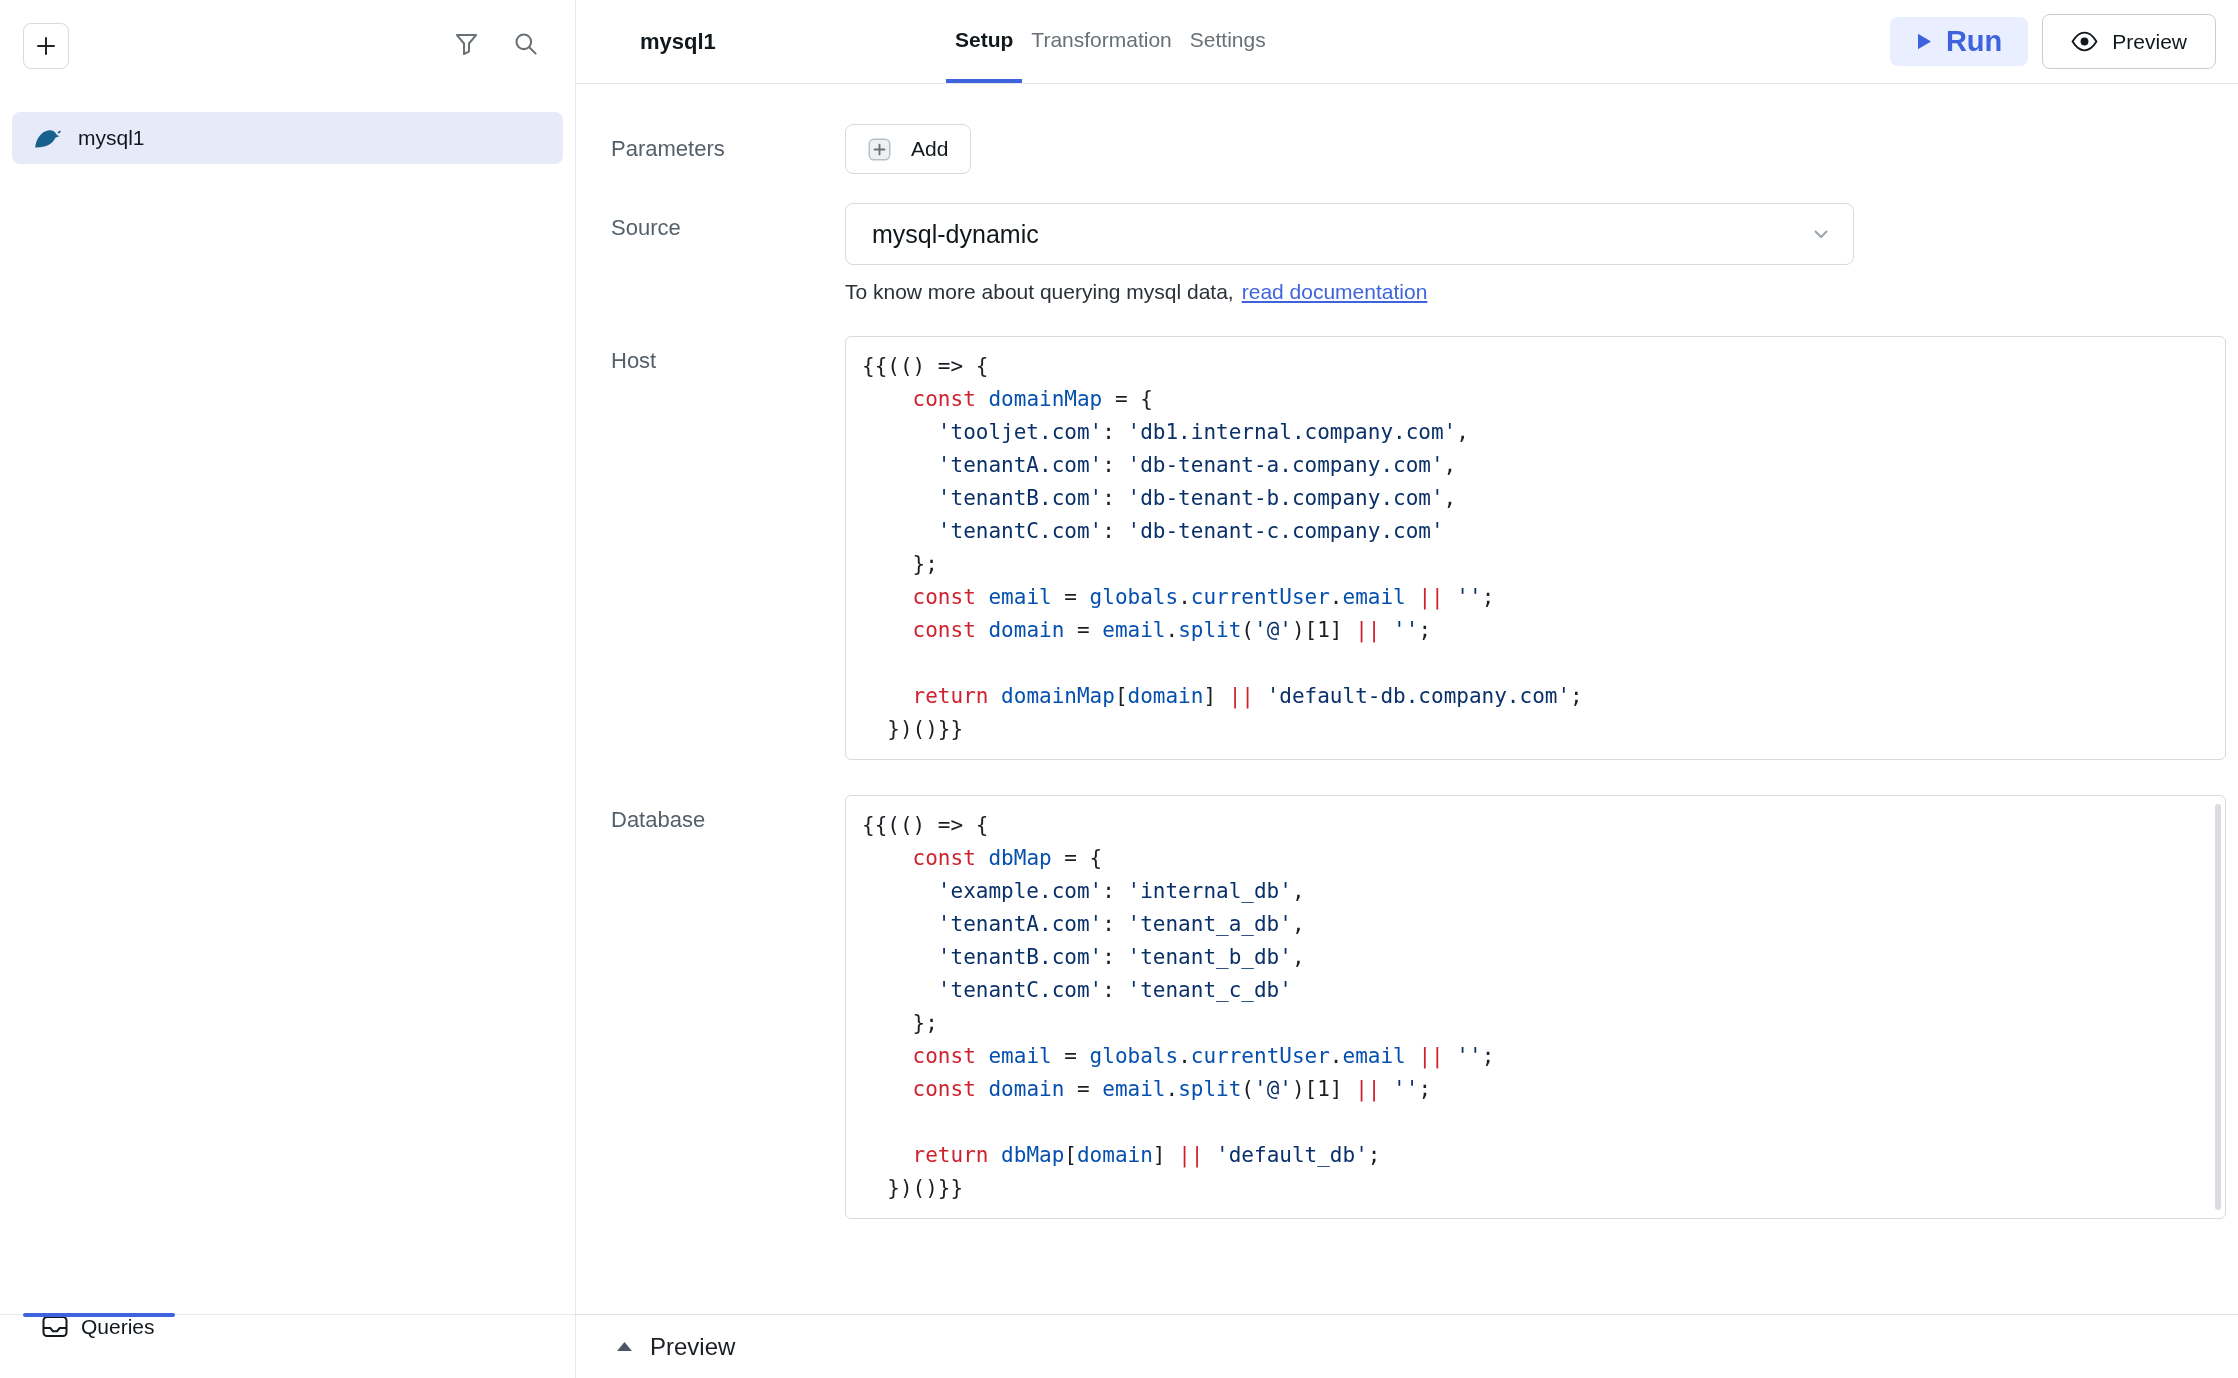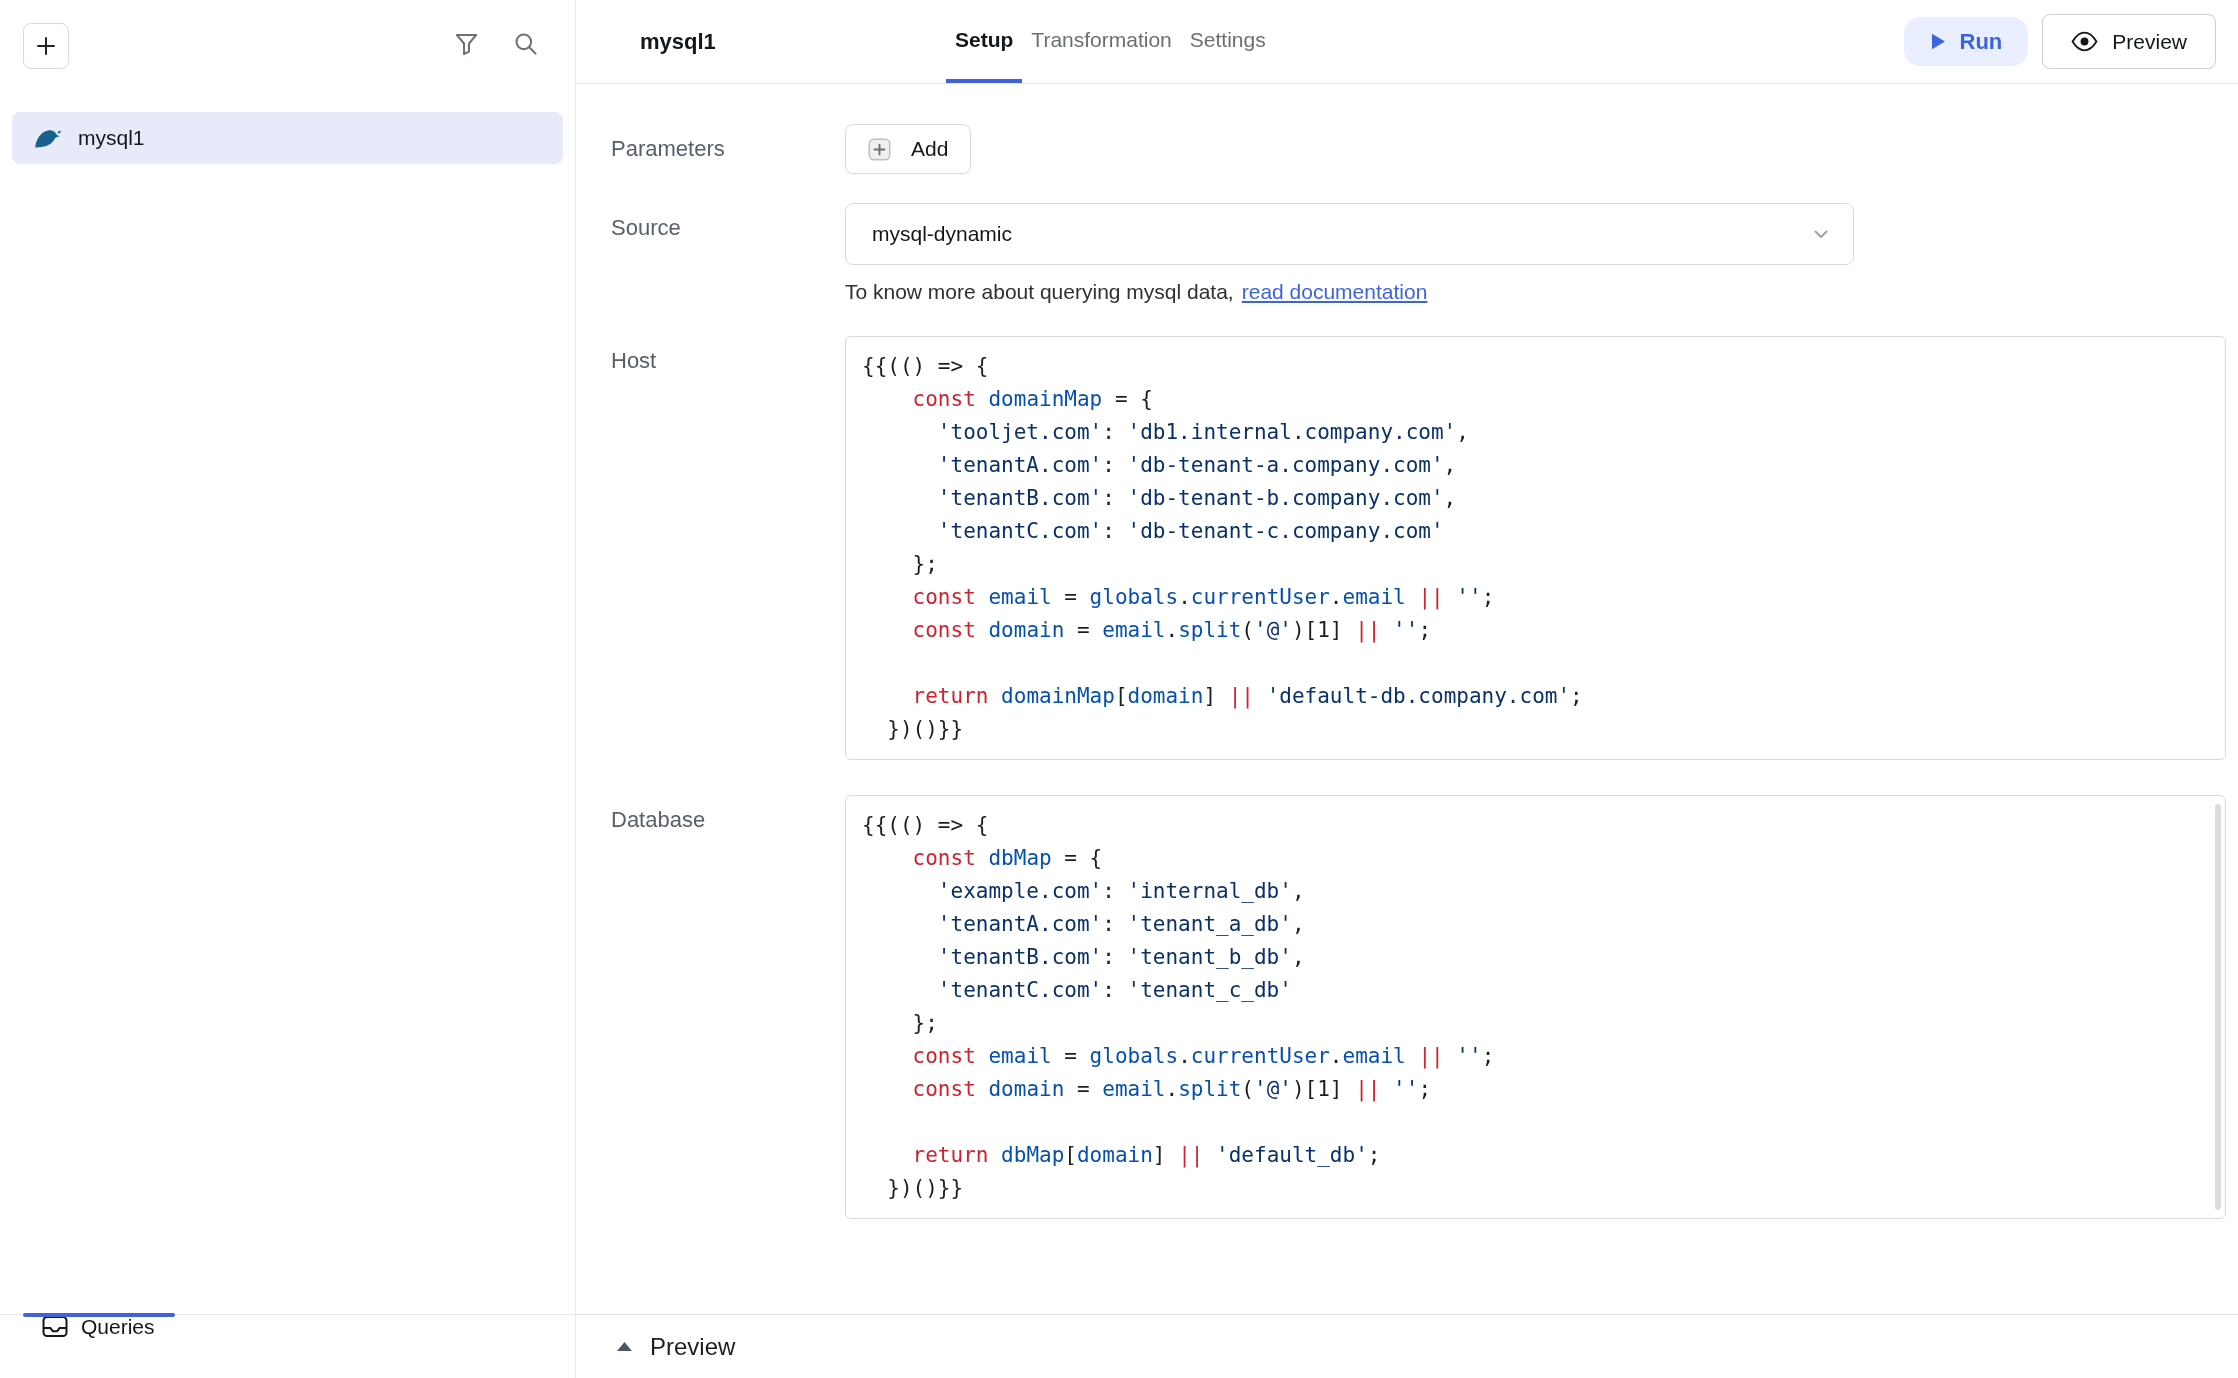--- a/index.html
+++ b/index.html
@@ -29,41 +29,41 @@
   
   .main{position:relative;flex:1;height:100%;display:flex;flex-direction:column;}
   .main-header{position:relative;height:84px;flex:0 0 84px;display:flex;align-items:center;
     border-bottom:1px solid var(--divider);padding-left:64px;padding-right:22px;background:#fff;}
   .query-title{font-size:22px;font-weight:600;}
   .tabs{position:absolute;left:370px;top:0;height:100%;display:flex;}
   .tab{height:100%;display:flex;align-items:center;padding:0 9px;font-size:21px;color:var(--muted);
     cursor:pointer;border-bottom:4px solid transparent;}
   .tab.active{color:var(--text);font-weight:600;border-bottom-color:var(--accent);}
   .header-actions{margin-left:auto;display:flex;align-items:center;gap:14px;}
-  .run-btn{height:49px;padding:0 26px;border:none;border-radius:16px;background:var(--run-bg);
-    color:var(--accent);font-size:22px;font-weight:600;display:flex;align-items:center;gap:13px;cursor:pointer;}
+  .run-btn{height:49px;padding:0 26px;border:none;border-radius:8px;background:var(--run-bg);
+    color:var(--accent);font-size:29px;font-weight:600;display:flex;align-items:center;gap:13px;cursor:pointer;}
   .preview-btn{height:55px;padding:0 28px;border:1px solid #c9ced3;border-radius:8px;background:#fff;
     color:var(--text);font-size:21px;font-weight:500;display:flex;align-items:center;gap:14px;cursor:pointer;}
 
   .content{flex:1;padding-left:35px;padding-right:12px;overflow:hidden;}
   .form-row{display:flex;align-items:center;}
   .form-row.align-top{align-items:flex-start;}
   .form-label{flex:0 0 234px;font-size:22px;color:#56606b;}
   .row-params{margin-top:40px;}
   .row-source{margin-top:29px;}
   .row-source .form-label{padding-top:17px;}
   .row-host{margin-top:32px;}
   .row-db{margin-top:35px;}
   .align-top .form-label{padding-top:12px;}
 
   .add-btn{height:50px;padding:0 22px;border:1px solid var(--border);border-radius:8px;background:#fff;
     font-size:21px;font-weight:500;color:var(--text);display:flex;align-items:center;gap:20px;cursor:pointer;}
 
   .select{position:relative;width:1009px;height:62px;border:1px solid var(--border);border-radius:8px;
-    display:flex;align-items:center;padding:0 26px;font-size:21px;background:#fff;cursor:pointer;}
+    display:flex;align-items:center;padding:0 26px;font-size:25px;background:#fff;cursor:pointer;}
   .select .chev{position:absolute;right:20px;top:50%;transform:translateY(-50%);display:flex;}
   .help-text{margin-top:15px;font-size:21px;color:#2b3137;}
   .help-text a{color:var(--accent);text-decoration:underline;margin-left:8px;cursor:pointer;}
 
   .code-editor{position:relative;width:1381px;border:1px solid var(--border);border-radius:6px;background:#fff;
     padding:13px 16px;}
   .code-editor pre{font-family:"DejaVu Sans Mono","Liberation Mono",monospace;font-size:21px;line-height:33px;
     white-space:pre;color:#1b1f24;}
   .code-editor .t-kw{font-style:normal;color:var(--code-kw);}
   .code-editor .t-id{font-style:normal;color:var(--code-id);}

